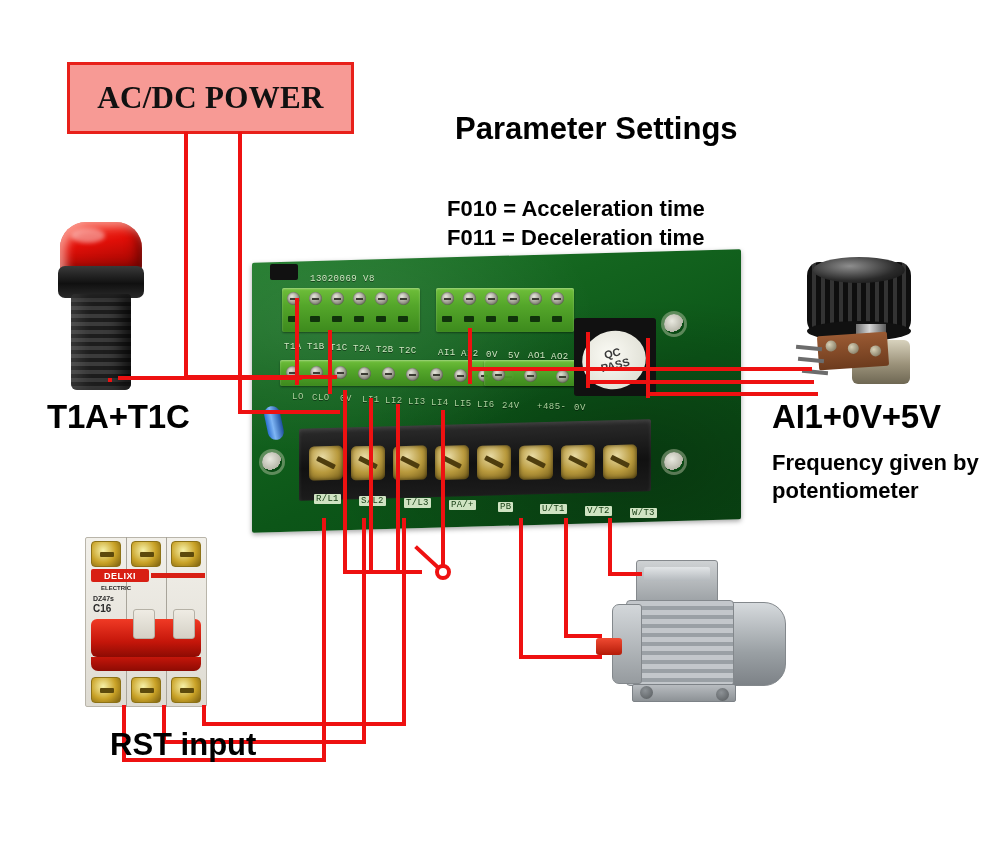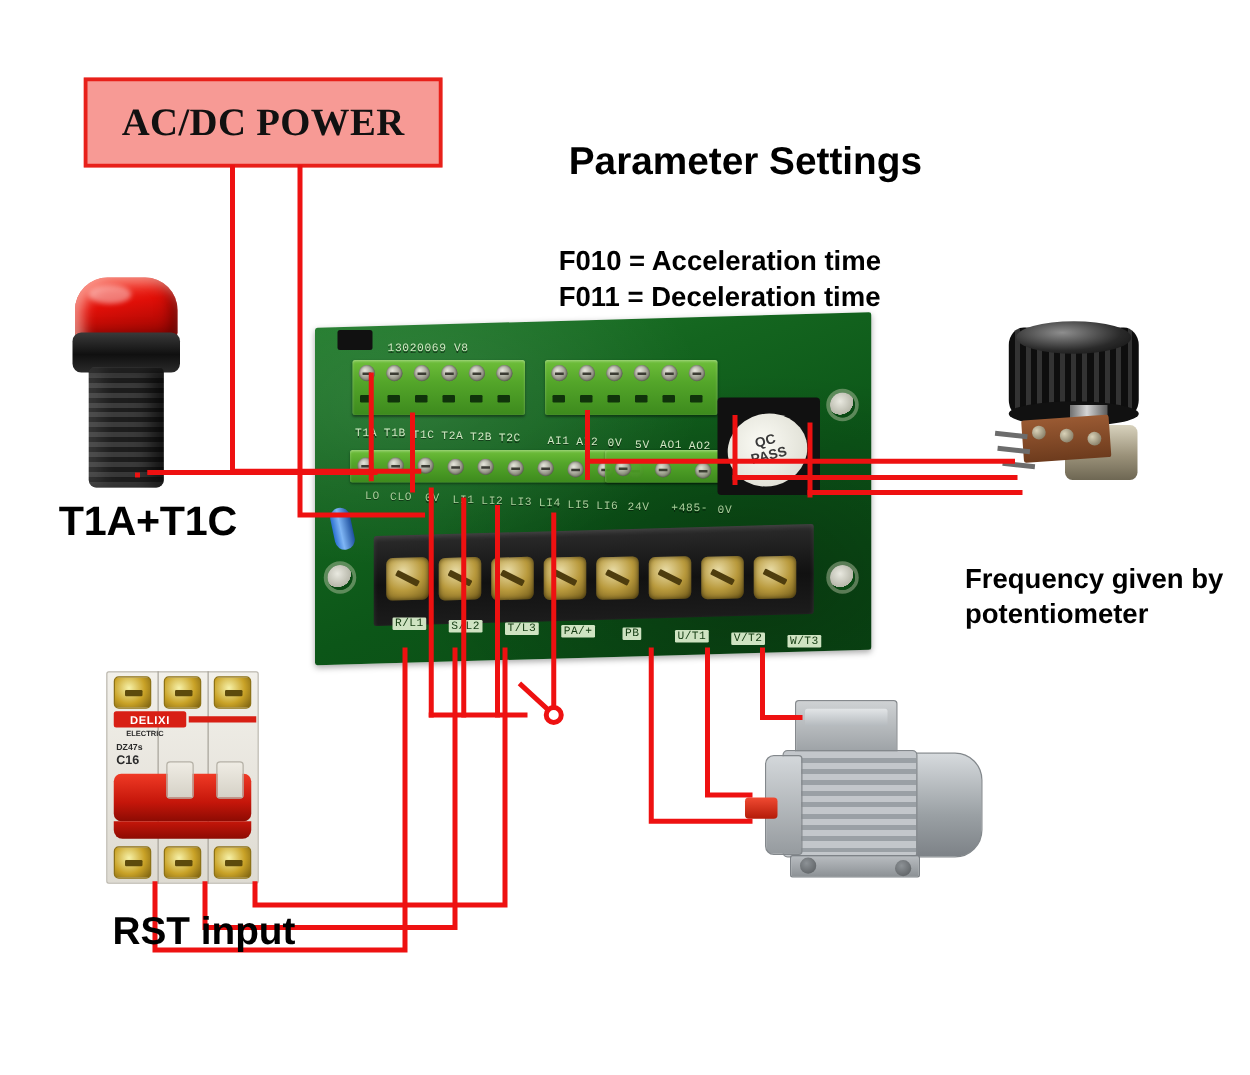--- a/index.html
+++ b/index.html
@@ -92,21 +92,21 @@
   .mtr-rear{position:absolute;left:128px;top:42px;width:62px;height:84px;border-radius:8px 22px 22px 8px;
      background:linear-gradient(180deg,#d6dadd,#9aa0a4 60%,#7d8287);border:1px solid #83888c;box-sizing:border-box;}
   .mtr-shaft{position:absolute;left:0;top:78px;width:26px;height:17px;border-radius:3px;
      background:linear-gradient(180deg,#f04a32,#b41b08);}
   .mtr-foot{position:absolute;left:36px;top:124px;width:104px;height:18px;border-radius:2px;
      background:linear-gradient(180deg,#b8bcc0,#8d9296);border:1px solid #7d8287;box-sizing:border-box;}
   .mtr-hole{position:absolute;width:13px;height:13px;border-radius:50%;
      background:radial-gradient(circle at 40% 35%,#8d9296,#55595c);}
 
   
-  .pcb{position:absolute;left:252px;top:256px;width:445px;height:270px;}
+  .pcb{position:absolute;left:252px;top:256px;width:445px;height:270px;padding-left:44px;}
   .pcb-base{position:absolute;inset:0;
      background:linear-gradient(160deg,#1f7a2a 0%,#14651f 30%,#0c5618 60%,#0a4a14 100%);
      transform:skewY(-1.6deg);border-radius:2px;
      box-shadow:0 2px 5px rgba(0,0,0,.35);}
   .pcb-base:after{content:"";position:absolute;inset:0;
      background:
        radial-gradient(ellipse at 18% 22%, rgba(255,255,255,.10), transparent 45%),
        radial-gradient(ellipse at 78% 78%, rgba(0,0,0,.30), transparent 55%);}
 
   .tb{position:absolute;border-radius:2px;
@@ -172,20 +172,21 @@
     <div class="pot-pcb">
       <i style="left:8px;top:5px;"></i>
         <i style="left:30px;top:9px;"></i>
         <i style="left:52px;top:13px;"></i>
     </div>
     <div class="pot-pin" style="left:-4px;top:84px;transform:rotate(6deg);"></div>
     <div class="pot-pin" style="left:-2px;top:96px;transform:rotate(6deg);"></div>
     <div class="pot-pin" style="left:2px;top:108px;transform:rotate(6deg);"></div>
   </div>
 
+  <div class="lbl lbl-xl" style="left:772px;top:400px;">AI1+0V+5V</div>
   <div class="lbl lbl-md" style="left:772px;top:451px;">Frequency given by</div>
   <div class="lbl lbl-md" style="left:772px;top:479px;">potentiometer</div>
 
   <div class="pcb">
     <div class="pcb-base"></div>
 
     <div class="silk" style="left:58px;top:18px;">13020069 V8</div>
 
     <div class="blkchip" style="left:18px;top:8px;width:28px;height:16px;"></div>
     <div class="cap-blue"></div>
@@ -370,15 +371,15 @@
       <polyline points="204,707 204,724 404,724 404,520"></polyline>
 
       <polyline points="521,520 521,657 600,657"></polyline>
       <polyline points="566,520 566,636 600,636"></polyline>
       <polyline points="610,520 610,574 640,574"></polyline>
     </g>
 
     <circle cx="443" cy="572" r="6" fill="#ffffff" stroke="#ee1111" stroke-width="4"></circle>
   </svg>
 
-  <div class="lbl lbl-lg" style="left:90px;top:729px;">RST input</div>
+  <div class="lbl lbl-lg" style="left:110px;top:729px;">RST input</div>
 
 </div>
 
 </body></html>

